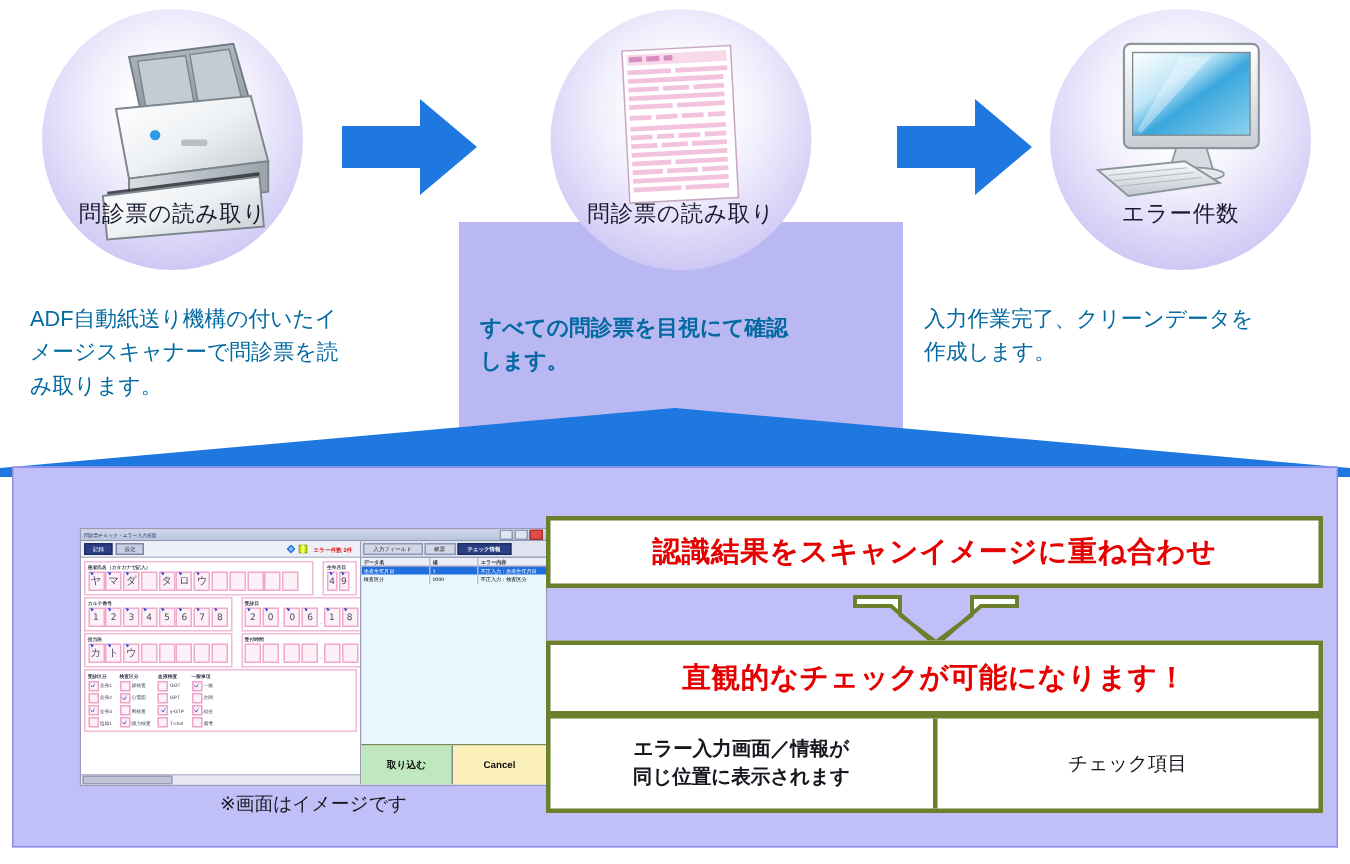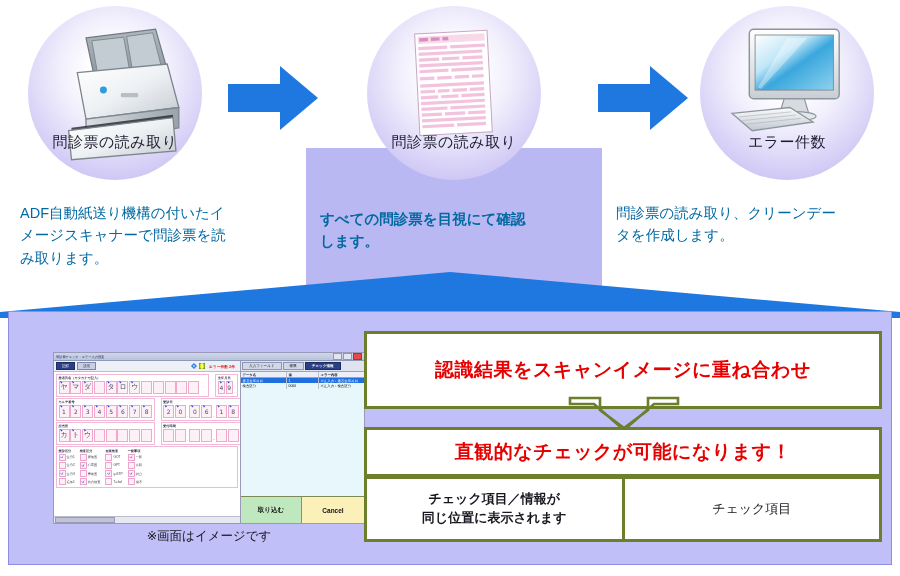--- a/index.html
+++ b/index.html
@@ -219,21 +219,21 @@
   
   .gbox {
     position: absolute;
     background: #ffffff;
     border: 3px solid #6b7f2c;
     box-sizing: border-box;
     display: flex; align-items: center; justify-content: center;
     text-align: center;
   }
   .gbox.top {
-    left: 364px; top: 331px; width: 518px; height: 78px; align-items: center;
+    left: 364px; top: 344px; width: 518px; height: 48px; align-items: center;
   }
   .gbox-title {
     font-size: 19px; color: #e60000; font-weight: bold; letter-spacing: 0.5px;
   }
   .gbox.mid {
     left: 364px; top: 427px; width: 518px; height: 50px;
   }
   .gsplit {
     position: absolute;
     left: 364px; top: 476px; width: 518px; height: 66px;
@@ -388,21 +388,21 @@
         <path d="M27 76.5 L63 73"></path>
           <path d="M29.5 79 L66 75.2"></path>
           <path d="M32 81.5 L69.5 77.5"></path>
       </g>
     </svg>
     <div class="circle-label">エラー件数</div>
   </div>
 
   <div class="caption cap1">ADF自動紙送り機構の付いたイメージスキャナーで問診票を読み取ります。</div>
   <div class="caption cap2">すべての問診票を目視にて確認します。</div>
-  <div class="caption cap3">問診票の読み取り、クリーンデータを作成します。</div>
+  <div class="caption cap3">入力作業完了、クリーンデータを作成します。</div>
 
   <div class="tent">
     <svg viewBox="0 0 900 46" width="900" height="46" preserveAspectRatio="none">
       <polygon points="450,0 900,40 900,46 0,46 0,40" fill="#1f77e0"></polygon>
     </svg>
   </div>
 
   <div class="panel">
 
     <div class="app-shot">
@@ -739,21 +739,21 @@
       <polygon points="4,2 34,2 34,14 58,32 82,14 82,2 112,2 112,8 88,8 58,34 28,8 4,8" fill="#ffffff" stroke="#6b7f2c" stroke-width="2.6" stroke-linejoin="miter"></polygon>
     </svg>
   </div>
 
   <div class="gbox mid">
     <span class="gbox-title">直観的なチェックが可能になります！</span>
   </div>
 
   <div class="gsplit">
     <span class="gcell left">
-      <span style="white-space:pre-line">チェック項目／情報が
+      <span style="white-space:pre-line">エラー入力画面／情報が
 同じ位置に表示されます</span>
     </span>
     <span class="gcell">
       <span>チェック項目</span>
     </span>
   </div>
 
 </div>
 
 </body></html>

